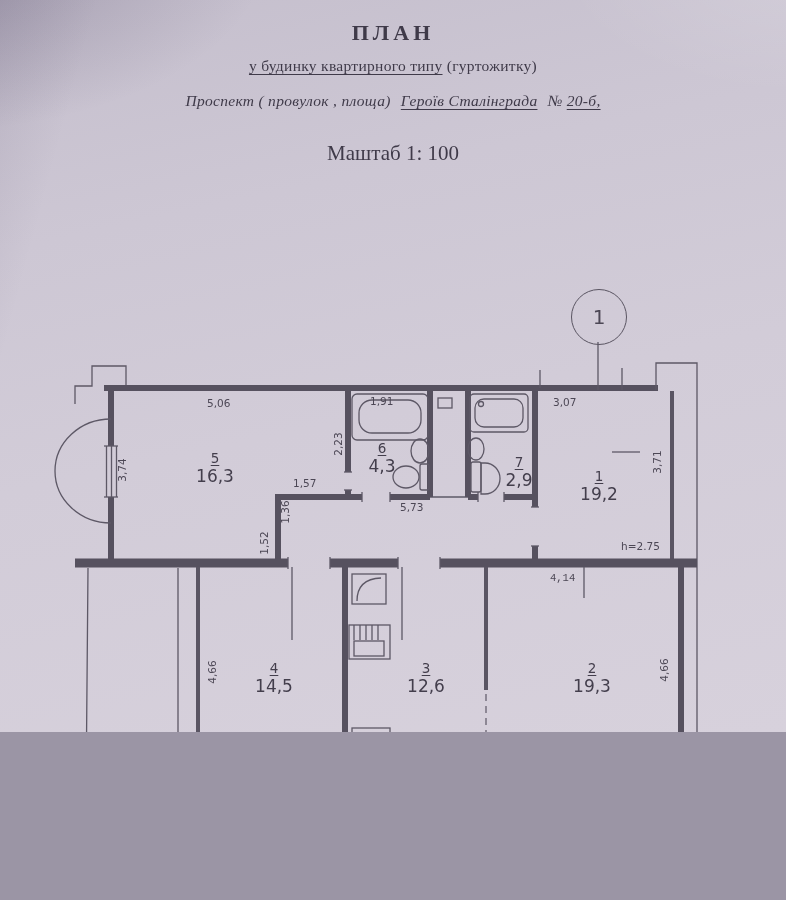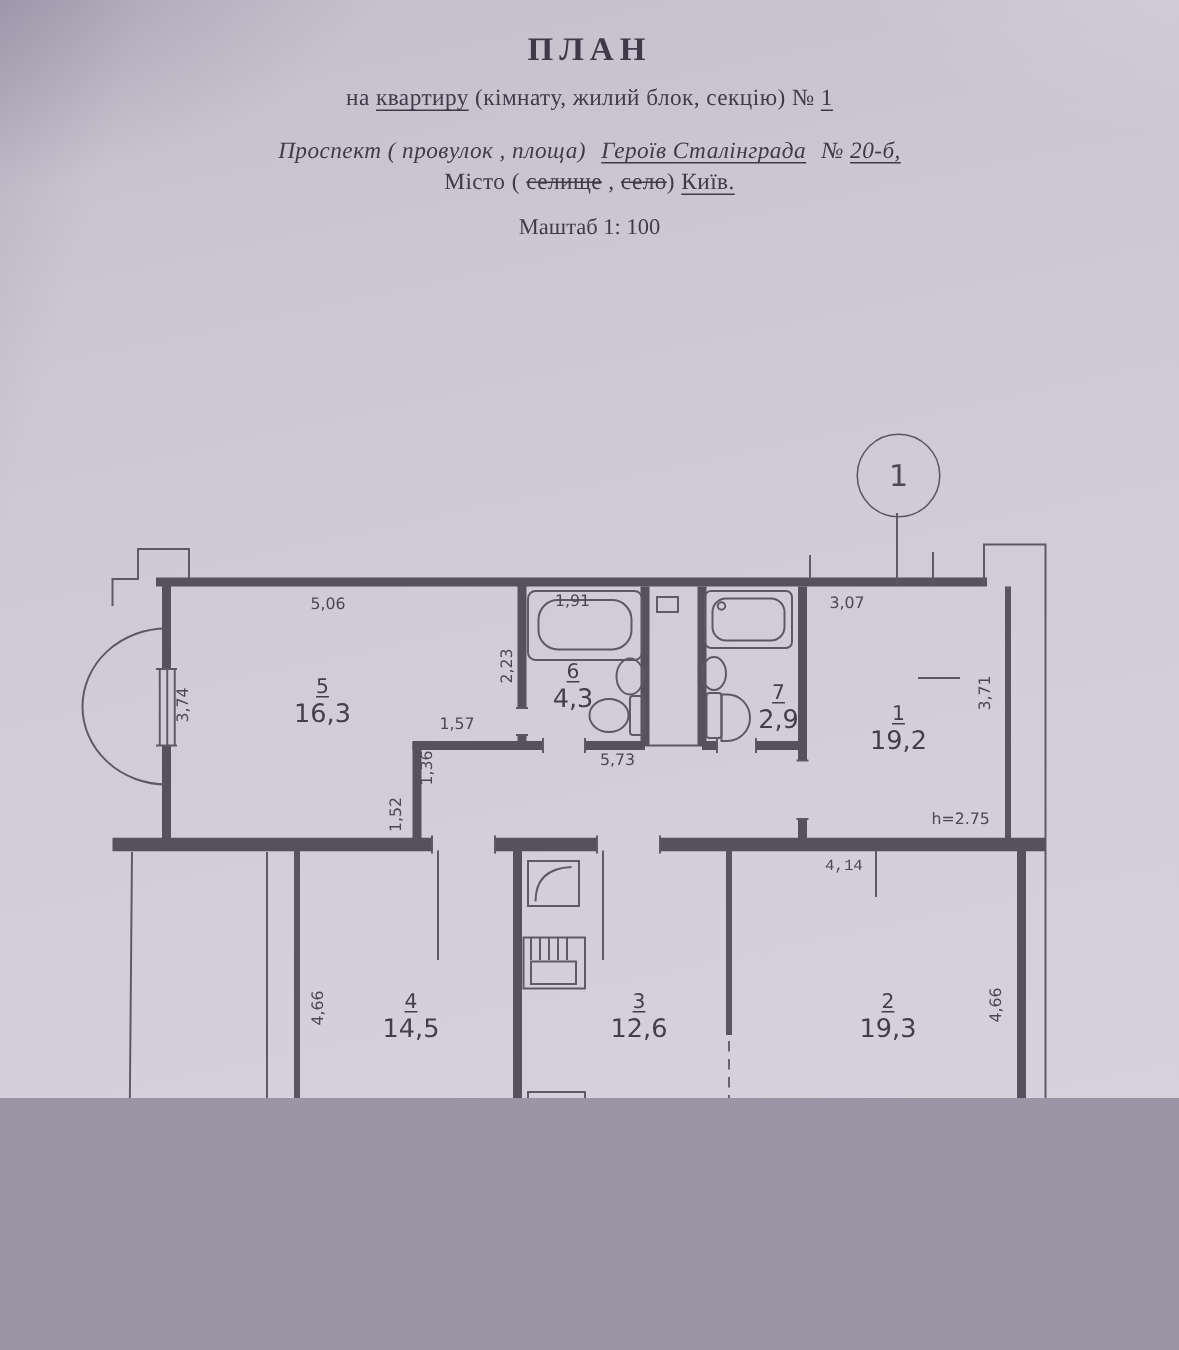--- a/index.html
+++ b/index.html
@@ -10,21 +10,21 @@
       radial-gradient(420px 220px at 103% -5%, rgba(255,255,255,.16), rgba(255,255,255,0) 60%),
       linear-gradient(105deg, rgba(58,48,80,.10), rgba(58,48,80,0) 10%),
       linear-gradient(168deg,#c5bfcd 0%,#cdc7d4 28%,#d2ccd8 55%,#d7d1dc 100%);}
   .hdr{position:absolute;left:70px;top:20px;width:646px;text-align:center;}
   .t1{font-size:22px;font-weight:bold;letter-spacing:4px;margin-bottom:9px;}
   .ln{font-size:15.5px;line-height:21px;letter-spacing:.3px;}
   .mt{margin-top:14px;font-style:italic;}
   .u{text-decoration:underline;text-underline-offset:3px;}
   .ub{text-decoration:underline;text-underline-offset:3px;padding:0 6px;}
   .st{text-decoration:line-through;}
-  .scale-ln{margin-top:12px;font-size:15px;}
+  .scale-ln{margin-top:30px;font-size:21px;}
   .floor-ln{margin-top:9px;font-size:15.5px;}
   .bold{font-weight:bold;}
   svg{position:absolute;left:0;top:0;}
   .w{stroke:#56515f;stroke-width:6;fill:none;stroke-linecap:butt;}
   .w8{stroke:#56515f;stroke-width:9;fill:none;}
   .w5{stroke:#5a5563;stroke-width:4;fill:none;}
   .w4{stroke:#5a5563;stroke-width:3.5;fill:none;}
   .t{stroke:#5d5866;stroke-width:1.3;fill:none;}
   .td{stroke:#5d5866;stroke-width:1.2;fill:none;stroke-dasharray:7 5;}
   .dim,.dimv{position:absolute;font-family:"DejaVu Sans",sans-serif;font-size:10.5px;color:#4c4755;white-space:nowrap;}
@@ -36,23 +36,22 @@
     border-radius:50%;display:flex;align-items:center;justify-content:center;
     font-family:"DejaVu Sans",sans-serif;font-size:20px;color:#4c4755;}
 </style>
 </head>
 <body>
 
 <div class="page">
 
   <div class="hdr">
     <div class="t1">ПЛАН</div>
-    <div class="ln"><span>на </span><span class="u">квартиру</span><span> (кімнату, жилий блок, секцію) № </span><span class="u">1</span></div>
+    <div class="ln"><span class="u">у будинку квартирного типу</span><span> (гуртожитку)</span></div>
     <div class="ln mt"><span>Проспект ( провулок , площа)  </span><span class="ub">Героїв Сталінграда</span><span>  № </span><span class="u">20-б,</span></div>
-    <div class="ln"><span>Місто ( </span><span class="st">селище</span><span> , </span><span class="st">село</span><span>) </span><span class="u">Київ.</span></div>
     <div class="scale-ln">Маштаб 1: 100</div>
   </div>
 
   <div class="marker">
       <span>1</span>
     </div>
 
   <svg width="786" height="900" viewBox="0 0 786 900">
 
     <g>

